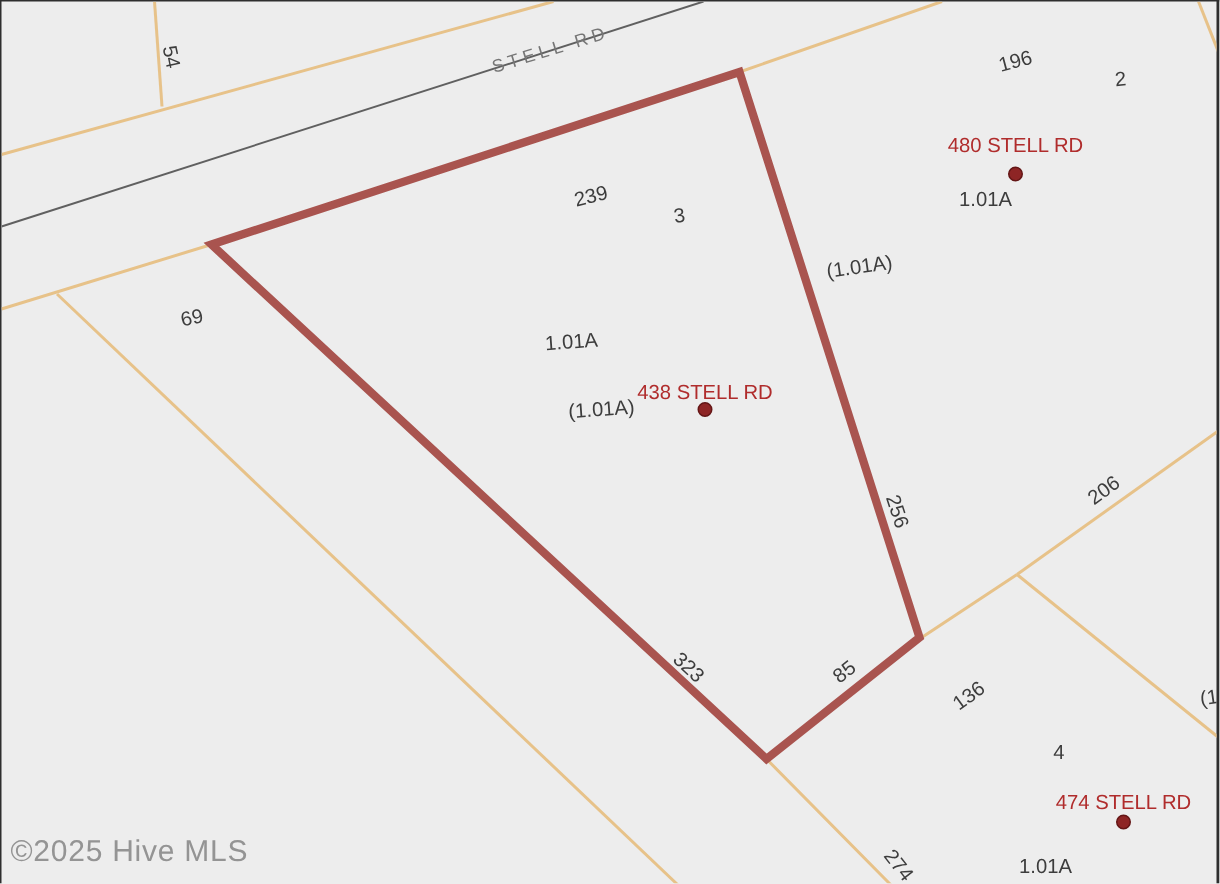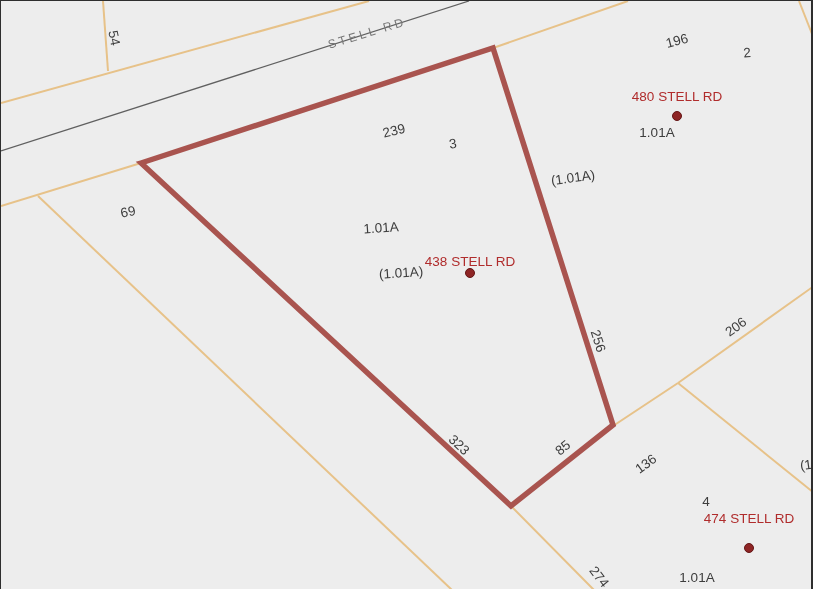--- a/index.html
+++ b/index.html
@@ -64,22 +64,23 @@
       <span class="map-label area" style="left: 380px; top: 227px; transform: translate(-50%, -50%) rotate(-4deg);">1.01A</span>
       <span class="map-label addr" style="left: 469px; top: 261px; transform: translate(-50%, -50%) rotate(0deg);">438 STELL RD</span>
       <span class="map-label area" style="left: 400px; top: 272px; transform: translate(-50%, -50%) rotate(-4deg);">(1.01A)</span>
       <span class="map-label dim" style="left: 597px; top: 340px; transform: translate(-50%, -50%) rotate(72deg);">256</span>
       <span class="map-label dim" style="left: 735px; top: 326px; transform: translate(-50%, -50%) rotate(-36deg);">206</span>
       <span class="map-label dim" style="left: 645px; top: 463px; transform: translate(-50%, -50%) rotate(-36deg);">136</span>
       <span class="map-label dim" style="left: 562px; top: 447px; transform: translate(-50%, -50%) rotate(-38deg);">85</span>
       <span class="map-label dim" style="left: 458px; top: 444px; transform: translate(-50%, -50%) rotate(43deg);">323</span>
       <span class="map-label dim" style="left: 598px; top: 576px; transform: translate(-50%, -50%) rotate(52deg);">274</span>
       <span class="map-label dim" style="left: 705px; top: 501px; transform: translate(-50%, -50%) rotate(0deg);">4</span>
-      <span class="map-label addr" style="left: 748px; top: 518px; transform: translate(-50%, -50%) rotate(0deg); text-align: center;">474 STELL RD</span>
+      <span class="map-label addr" style="left: 748px; top: 534px; transform: translate(-50%, -50%) rotate(0deg); text-align: center;">474 STELL RD</span>
       <span class="map-label area" style="left: 696px; top: 577px; transform: translate(-50%, -50%) rotate(0deg);">1.01A</span>
       <span class="map-label area" style="left: 821px; top: 462px; transform: translate(-50%, -50%) rotate(-8deg);">(1.01A)</span>
     </div>
   <div id="markers-layer">
       <div class="marker" style="left: 676px; top: 115px;"></div>
       <div class="marker" style="left: 469px; top: 272px;"></div>
       <div class="marker" style="left: 748px; top: 547px;"></div>
     </div>
+  <div class="watermark">©2025 Hive MLS</div>
 </div>
 
 </body></html>

